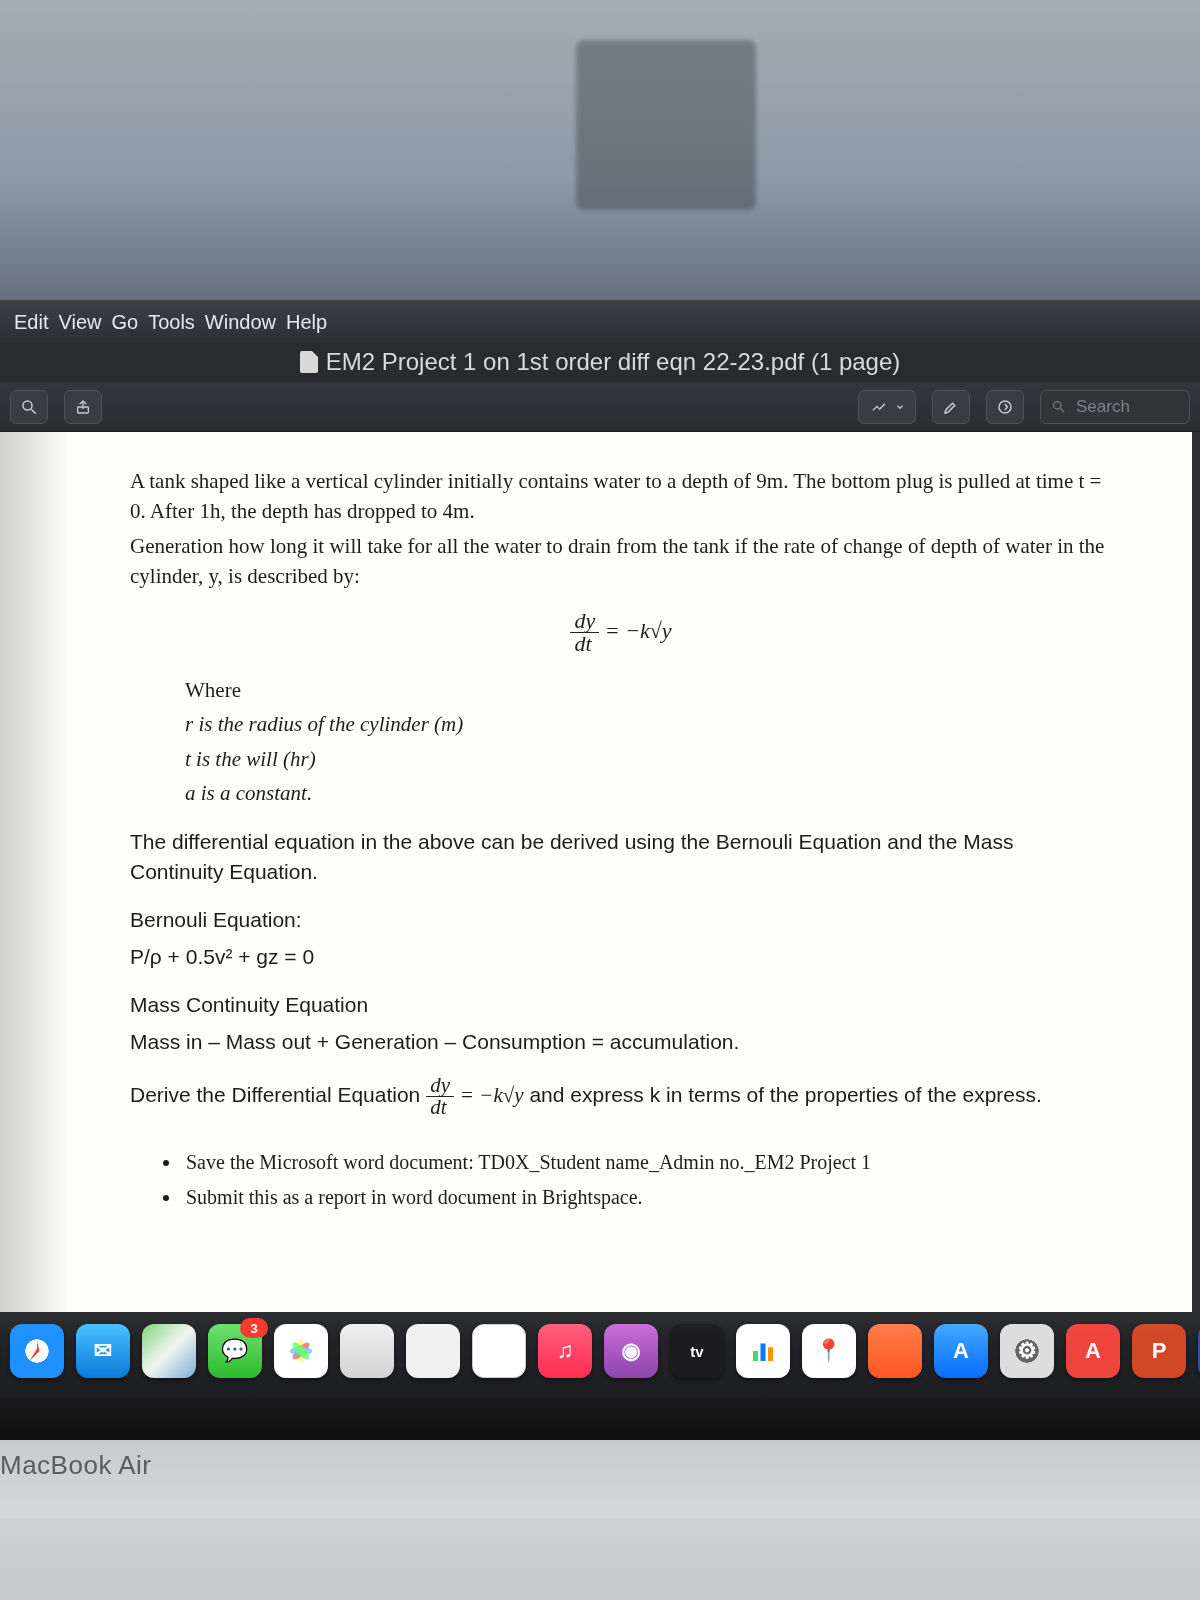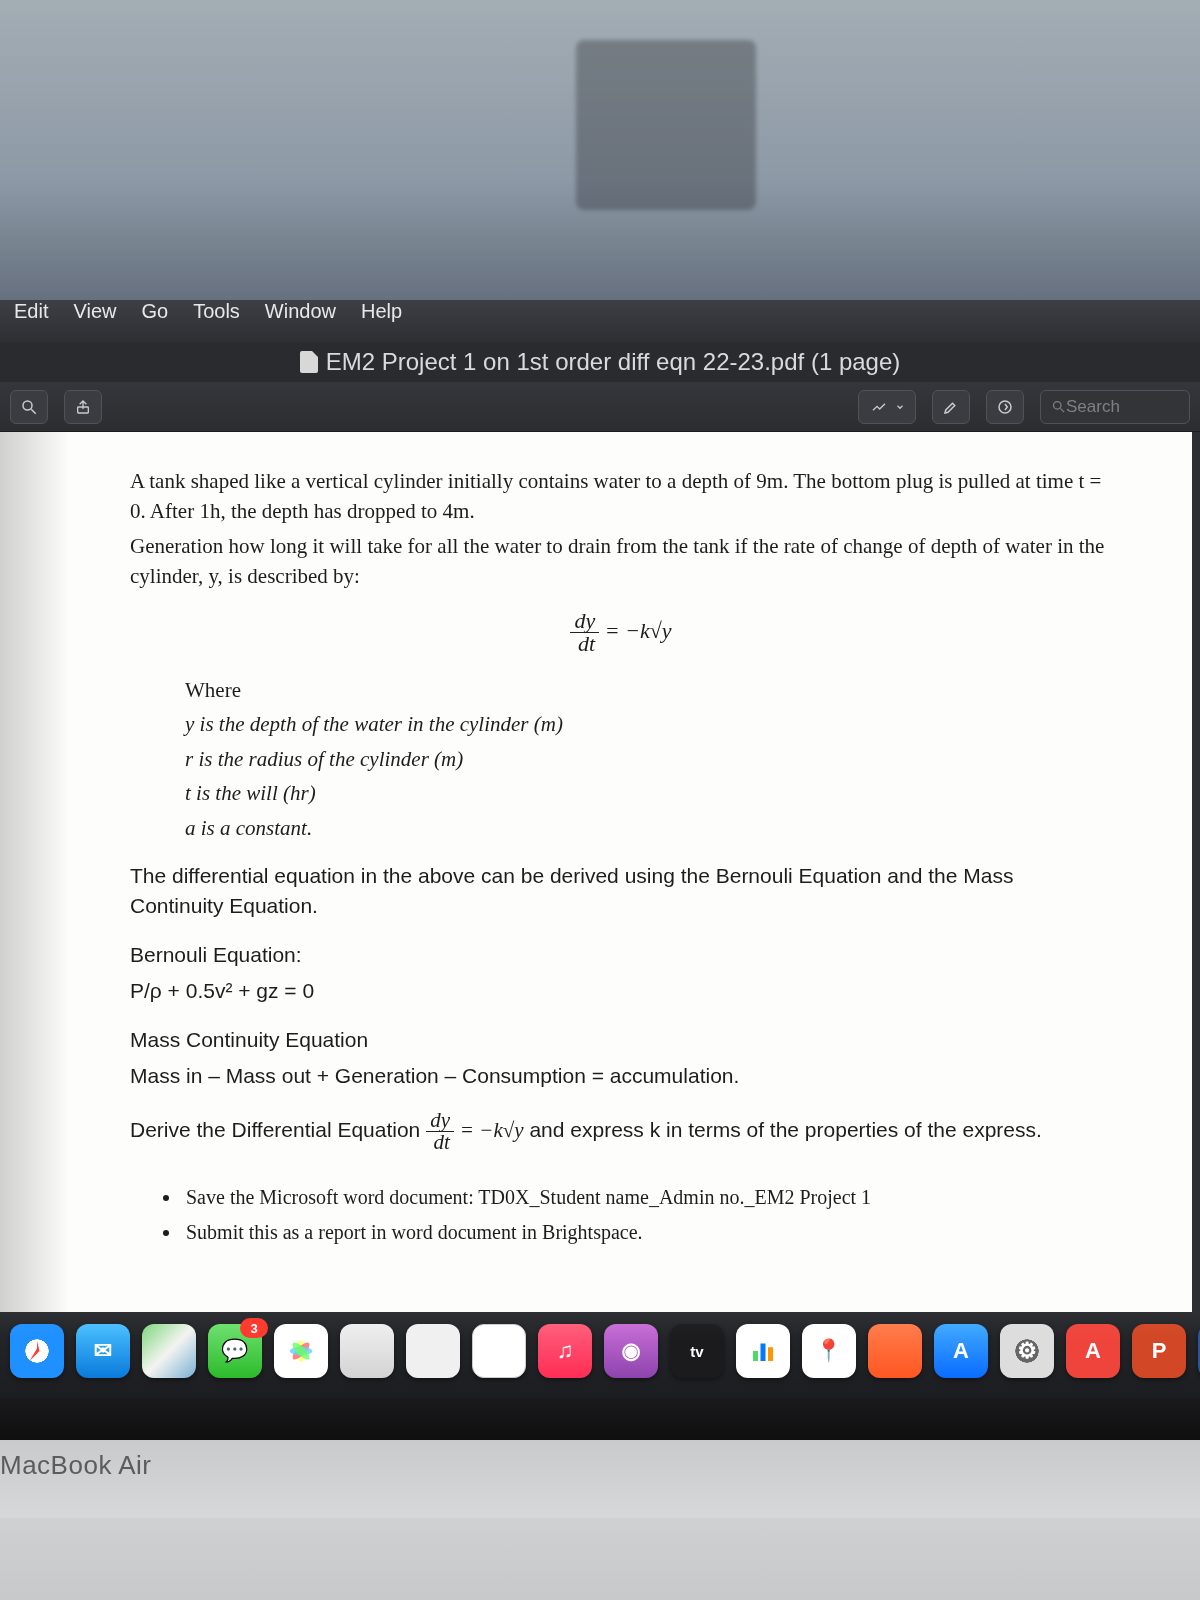--- a/index.html
+++ b/index.html
@@ -10,55 +10,55 @@
   .ambient-top { position:absolute; left:0; top:0; right:0; height:300px;
     background: linear-gradient(to bottom, #a3adb4 0%, #8d99a6 60%, #66707e 100%); }
   .ambient-top::after{content:"";position:absolute;left:48%;top:40px;width:180px;height:170px;
     background:#2a2c31;border-radius:8px;filter:blur(2px);opacity:.35;}
 
   .laptop { position:absolute; left:0; right:0; top:300px; bottom:0;
     background:#2e2f33; }
 
   
   .menubar { position:absolute; left:0; right:0; top:0; height:42px;
-    background:linear-gradient(#3c3f44,#2d2f33); display:flex; align-items:flex-start;
-    padding:0 14px; gap:25px; color:#e6e8ea; font-size:20px; }
+    background:linear-gradient(#3c3f44,#2d2f33); display:flex; align-items:flex-end;
+    padding:8px 14px; gap:10px; color:#e6e8ea; font-size:20px; }
   .menubar span { cursor:default; }
 
   
   .wintitle { position:absolute; left:0; right:0; top:42px; height:40px;
     background:#2a2b2f; display:flex; align-items:center; justify-content:center;
     color:#d9dadc; font-size:24px; gap:8px; }
   .winfileicon{width:18px;height:22px;background:#d8d8d8;border-radius:2px;position:relative;}
   .winfileicon::after{content:"";position:absolute;right:0;top:0;border-style:solid;border-width:0 6px 6px 0;border-color:transparent #2a2b2f transparent transparent;}
 
   
   .toolbar { position:absolute; left:0; right:0; top:82px; height:50px;
     background:linear-gradient(#34363b,#2b2d31); display:flex; align-items:center;
     padding:0 10px; gap:16px; border-bottom:1px solid #1b1c1f;}
   .tbtn{width:38px;height:34px;border:1px solid #505258;border-radius:6px;
     background:#3a3c41;display:flex;align-items:center;justify-content:center;color:#c8cacd;}
   .spacer{flex:1;}
   .pill{height:34px;border:1px solid #505258;border-radius:6px;background:#3a3c41;
     display:flex;align-items:center;justify-content:center;color:#c8cacd;padding:0 10px;gap:6px;}
   .searchbox{height:34px;border:1px solid #505258;border-radius:6px;background:#323438;
-    display:flex;align-items:center;color:#7d8086;padding:0 10px;gap:0;font-size:17px;min-width:150px;}
+    display:flex;align-items:center;color:#7d8086;padding:0 10px;gap:10px;font-size:17px;min-width:150px;}
 
   
   .docwrap{position:absolute;left:0;right:8px;top:132px;height:985px;
     background:#701a75;display:flex;justify-content:flex-start;}
   .page{background:#fdfdfb;width:100%;height:100%;
     padding:34px 80px 40px 130px;color:#1d1d1d;font-family:Georgia,'Times New Roman',serif;
     overflow:hidden;position:relative;}
   .page::before{content:"";position:absolute;left:0;top:0;bottom:0;width:70px;
     background:linear-gradient(to right,rgba(0,0,0,.18),rgba(0,0,0,0));pointer-events:none;}
   .page p{font-size:21px;line-height:1.45;margin-bottom:4px;}
   .indent{margin-left:55px;}
   .eqc{font-style:italic;font-family:Georgia,serif;font-size:22px;text-align:center;margin:18px 0 20px;}
-  .frac{display:inline-block;vertical-align:middle;text-align:right;line-height:1;}
+  .frac{display:inline-block;vertical-align:middle;text-align:left;line-height:1;}
   .frac .n{display:block;border-bottom:1.5px solid #222;padding:0 4px;}
   .frac .d{display:block;padding:0 4px;}
   .der{font-family:Arial,Helvetica,sans-serif;font-size:19px;line-height:1.55;margin-top:8px;}
   .der .lead{margin-top:18px;margin-bottom:6px;}
   .bullets{margin:30px 0 0 52px;font-size:20px;}
   .bullets li{margin-bottom:6px;line-height:1.45;padding-left:4px;}
 
   
   .dockband{position:absolute;left:0;right:0;top:1012px;height:86px;
     background:linear-gradient(#26272b,#1c1d20);display:flex;align-items:center;
@@ -152,21 +152,20 @@
     <div class="page">
       <p>A tank shaped like a vertical cylinder initially contains water to a depth of 9m. The bottom plug is pulled at time t = 0.  After 1h, the depth has dropped to 4m.</p>
       <p>Generation how long it will take for all the water to drain from the tank if the rate of change of depth of water in the cylinder, y, is described by:</p>
 
       <div class="eqc">
         <span class="frac"><span class="n">dy</span><span class="d">dt</span></span>
         <span>= −k√y</span>
       </div>
 
       <p class="indent">Where</p>
-      <p class="indent" style="font-style:italic;">y is the depth of the water in the cylinder (m)</p>
       <p class="indent" style="font-style:italic;">r is the radius of the cylinder (m)</p>
       <p class="indent" style="font-style:italic;">t is the will (hr)</p>
       <p class="indent" style="font-style:italic;">a is a constant.</p>
 
       <div class="der">
         <p class="lead">The differential equation in the above can be derived using the Bernouli Equation and the Mass Continuity Equation.</p>
         <p class="lead">Bernouli Equation:</p>
         <p>P/ρ + 0.5v² + gz = 0</p>
         <p class="lead">Mass Continuity Equation</p>
         <p>Mass in – Mass out + Generation – Consumption = accumulation.</p>

